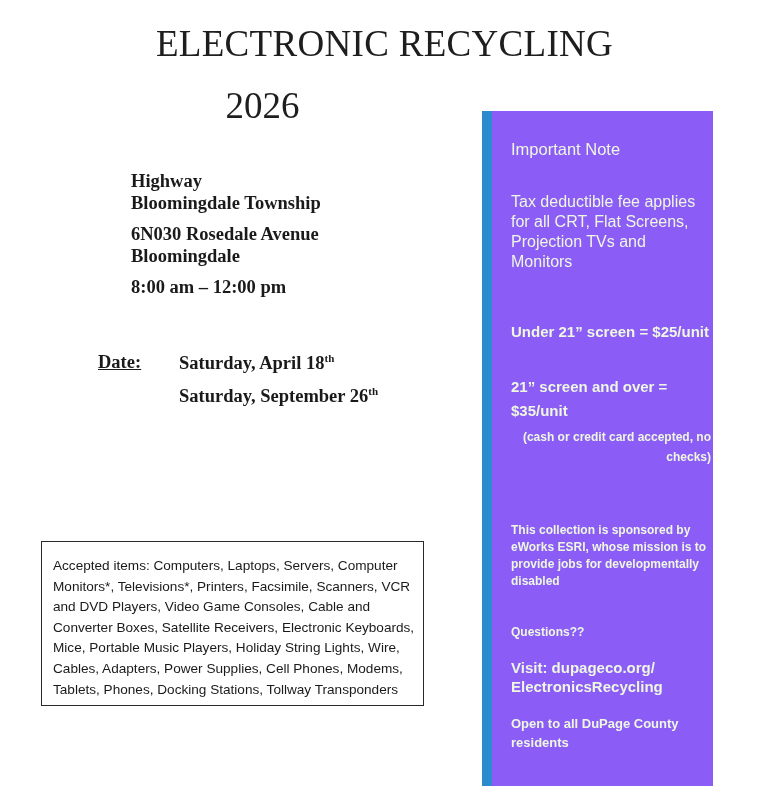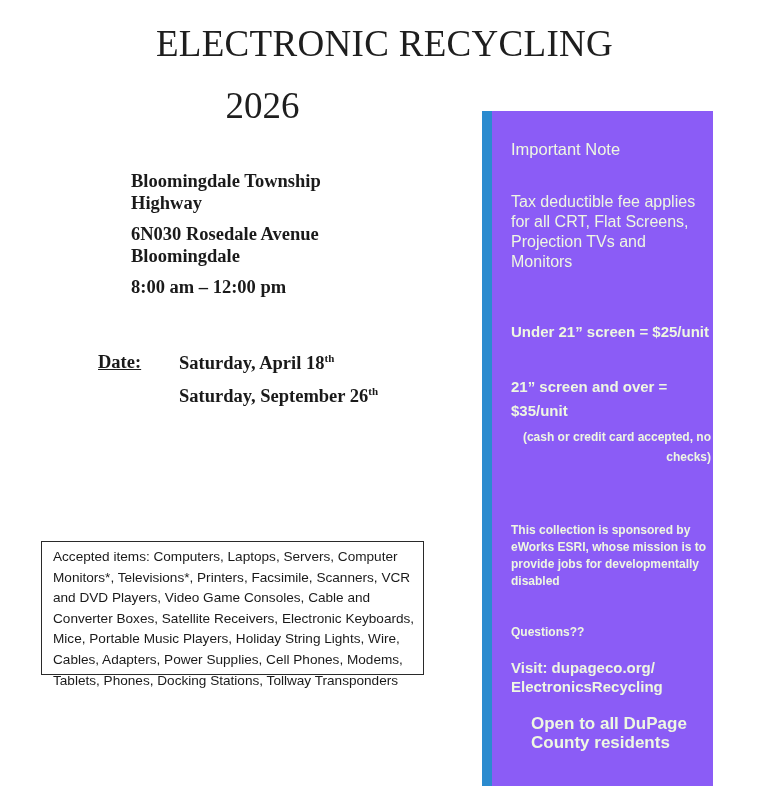--- a/index.html
+++ b/index.html
@@ -76,24 +76,24 @@
     .date-item sup {
       font-size: 11px;
       vertical-align: 7px;
       line-height: 0;
     }
     .items-box {
       position: absolute;
       left: 41px;
       top: 541px;
       width: 383px;
-      height: 134px;
+      height: 165px;
       border: 1.5px solid #2a2a2a;
       box-sizing: border-box;
-      padding: 5px 6px 0 11px;
+      padding: 14px 6px 0 11px;
       font-family: "Liberation Sans", sans-serif;
       font-size: 13.6px;
       line-height: 20.6px;
       color: #1a1a1a;
     }
     .panel {
       position: absolute;
       left: 482px;
       top: 111px;
       width: 231px;
@@ -167,36 +167,35 @@
       position: absolute;
       top: 547px;
       font-size: 15px;
       font-weight: bold;
       line-height: 19px;
       width: 200px;
     }
     .panel-open {
       position: absolute;
       top: 603px;
-      font-size: 17px;
+      font-size: 13px;
       font-weight: bold;
       line-height: 19px;
       width: 200px;
-      margin-left: 20px;
     }
   </style>
 </head>
 <body>
 
 <h1 class="title title-main">ELECTRONIC RECYCLING</h1>
 <h2 class="title title-year">2026</h2>
 
 <div class="address">
+  <span class="line">Highway</span>
   <span class="line">Bloomingdale Township</span>
-  <span class="line">Highway</span>
   <span class="line gap">6N030 Rosedale Avenue</span>
   <span class="line">Bloomingdale</span>
   <span class="line gap">8:00 am – 12:00 pm</span>
 </div>
 
 <div class="dates">
   <span class="date-label">Date:</span>
   <div class="date-list">
     <span class="date-item"><span>Saturday, April 18</span><sup>th</sup></span>
     <span class="date-item"><span>Saturday, September 26</span><sup>th</sup></span>

